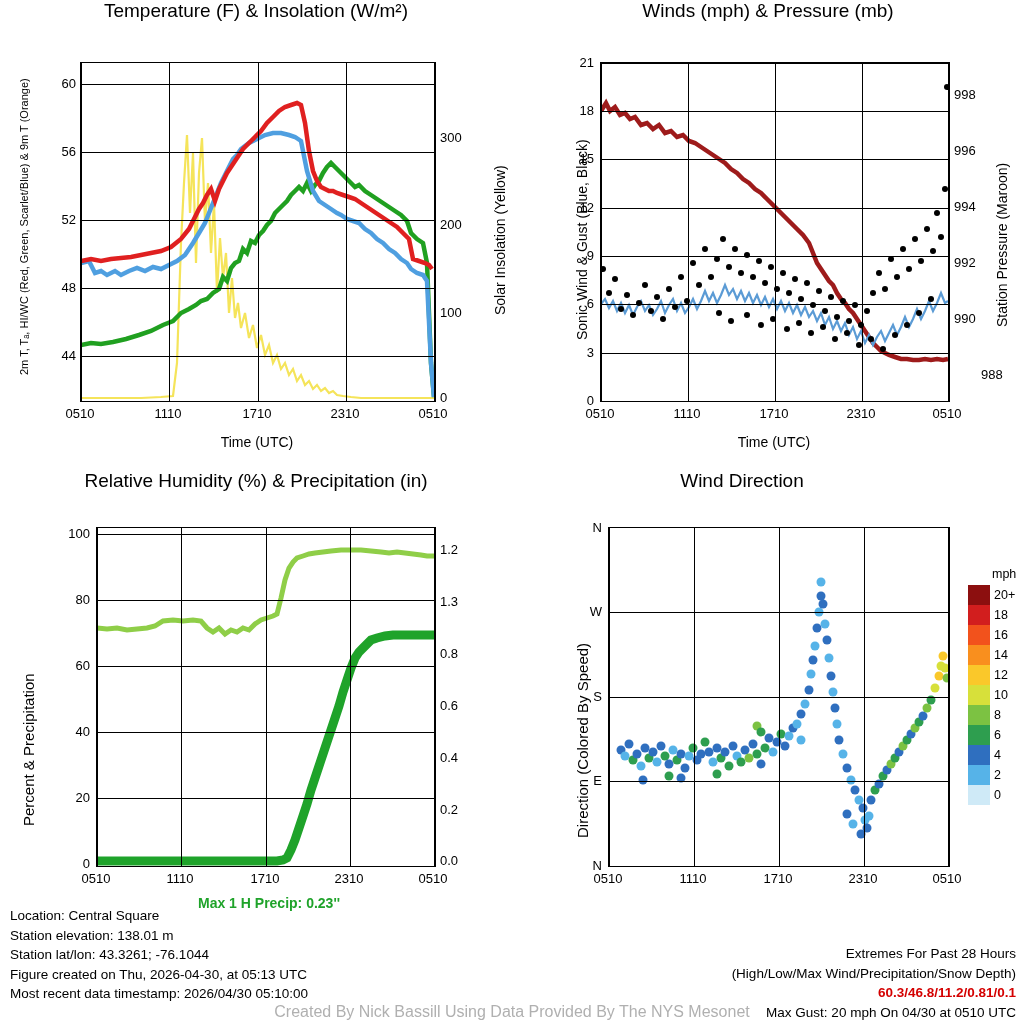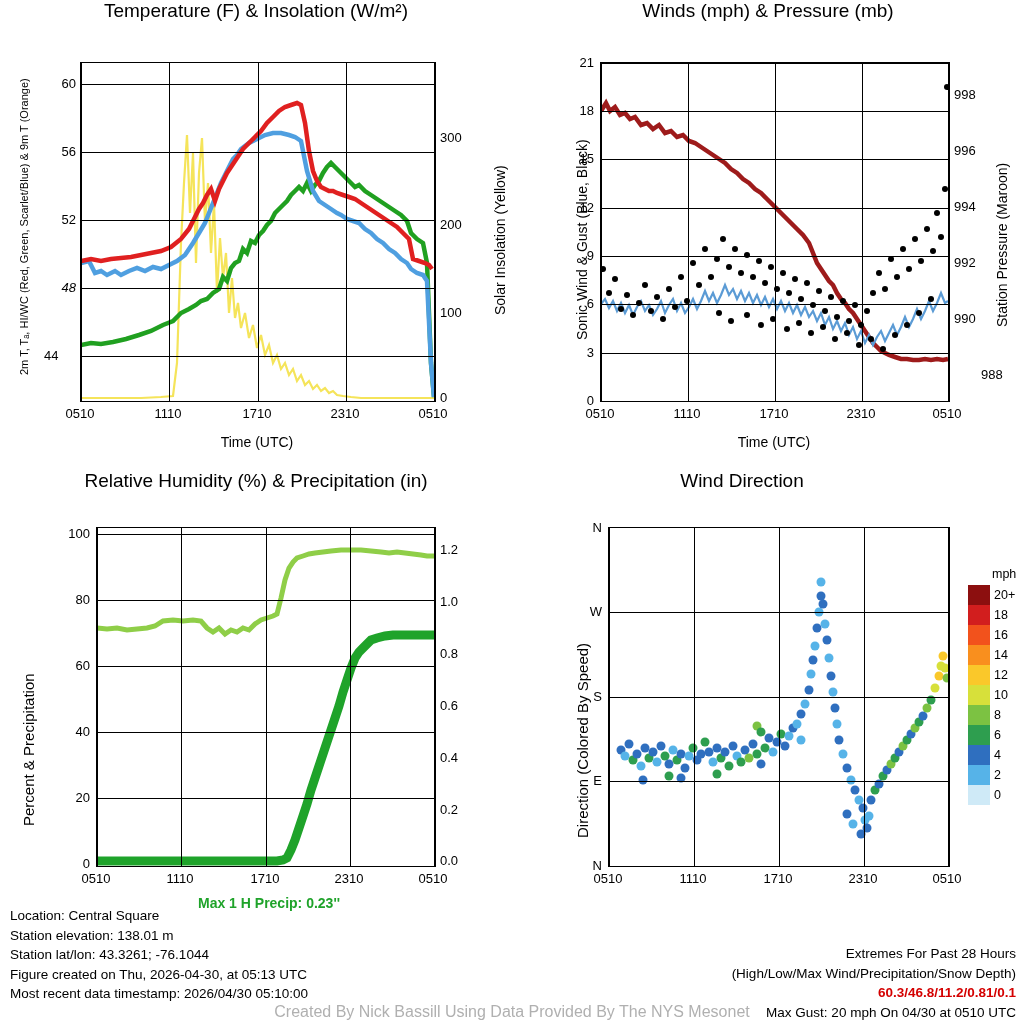--- a/index.html
+++ b/index.html
@@ -90,22 +90,22 @@
 
       <polyline fill="none" stroke="#20a020" stroke-width="4.5" points="0,282 10,280 20,281 32,279 45,276 58,272 70,268 82,262 92,258 100,250 108,246 115,242 120,238 126,236 132,230 138,226 142,214 146,218 150,205 154,200 158,198 162,186 166,190 170,178 174,180 178,172 182,168 186,162 190,158 194,150 198,146 202,142 206,138 210,132 214,128 218,124 222,128 226,120 230,128 234,122 238,118 242,110 246,104 250,100 254,104 258,108 262,112 266,116 270,120 274,124 278,122 284,128 290,132 296,136 302,140 308,144 314,148 320,152 326,158 330,170 336,176 342,180 346,200 350,300 353,334"></polyline>
 
       <polyline fill="none" stroke="#4f9fe0" stroke-width="4.5" points="0,200 8,198 14,210 20,208 26,212 34,208 40,212 48,208 56,205 64,208 72,204 80,206 88,202 96,198 104,192 112,180 118,170 124,160 128,150 132,140 136,130 140,120 144,112 148,104 152,96 156,92 160,86 168,80 176,76 184,72 192,70 200,70 208,72 214,74 220,78 226,108 232,128 238,138 244,142 250,146 256,150 260,152 266,156 272,158 278,160 284,166 290,170 296,176 302,180 308,186 314,190 320,196 326,200 330,206 336,210 342,212 346,218 350,300 353,334"></polyline>
 
       <polyline fill="none" stroke="#e02020" stroke-width="4.5" points="0,198 10,196 20,198 30,196 40,195 50,194 60,192 70,190 80,188 90,184 100,176 108,166 114,154 118,146 122,140 126,132 130,126 134,138 138,126 142,118 146,110 150,104 154,98 158,92 162,86 168,80 174,74 180,68 186,60 192,54 198,48 204,44 210,42 216,40 220,42 224,60 228,88 232,108 236,118 240,124 244,126 248,128 252,128 256,130 262,132 268,134 274,136 280,140 286,144 292,148 298,152 304,156 310,160 316,164 322,170 328,176 332,196 338,198 344,200 348,202 351,206"></polyline>
     </svg>
   </div>
 
   <div class="yticks" style="position:absolute;left:44px;top:62px;width:32px;height:338px;">
-    <span style="top:293px;right:0;width:32px;">44</span>
-    <span style="top:225px;right:0;width:32px;text-align:right;font-style:italic;">48</span>
+    <span style="top:293px;right:0;width:32px;text-align:right;">44</span>
+    <span style="top:225px;right:0;width:32px;text-align:right;">48</span>
     <span style="top:157px;right:0;width:32px;text-align:right;">52</span>
     <span style="top:89px;right:0;width:32px;text-align:right;">56</span>
     <span style="top:21px;right:0;width:32px;text-align:right;">60</span>
   </div>
 
   <div class="yticks right" style="position:absolute;left:440px;top:62px;width:40px;height:338px;">
     <span style="top:335px;left:0;">0</span>
     <span style="top:250px;left:0;">100</span>
     <span style="top:162px;left:0;">200</span>
     <span style="top:75px;left:0;">300</span>
@@ -295,21 +295,21 @@
     <span style="top:72px;right:0;width:34px;text-align:right;">80</span>
     <span style="top:6px;right:0;width:34px;text-align:right;">100</span>
   </div>
 
   <div class="yticks right" style="position:absolute;left:440px;top:57px;width:40px;height:338px;">
     <span style="top:333px;left:0;">0.0</span>
     <span style="top:282px;left:0;">0.2</span>
     <span style="top:230px;left:0;">0.4</span>
     <span style="top:178px;left:0;">0.6</span>
     <span style="top:126px;left:0;">0.8</span>
-    <span style="top:74px;left:0;">1.0</span>
+    <span style="top:74px;left:0;">1.3</span>
     <span style="top:22px;left:0;">1.2</span>
   </div>
 
   <div class="xticks" style="left:96px;top:401px;width:338px;height:18px;">
     <span style="left:0px;">0510</span>
     <span style="left:84px;">1110</span>
     <span style="left:169px;">1710</span>
     <span style="left:253px;">2310</span>
     <span style="left:337px;">0510</span>
   </div>

